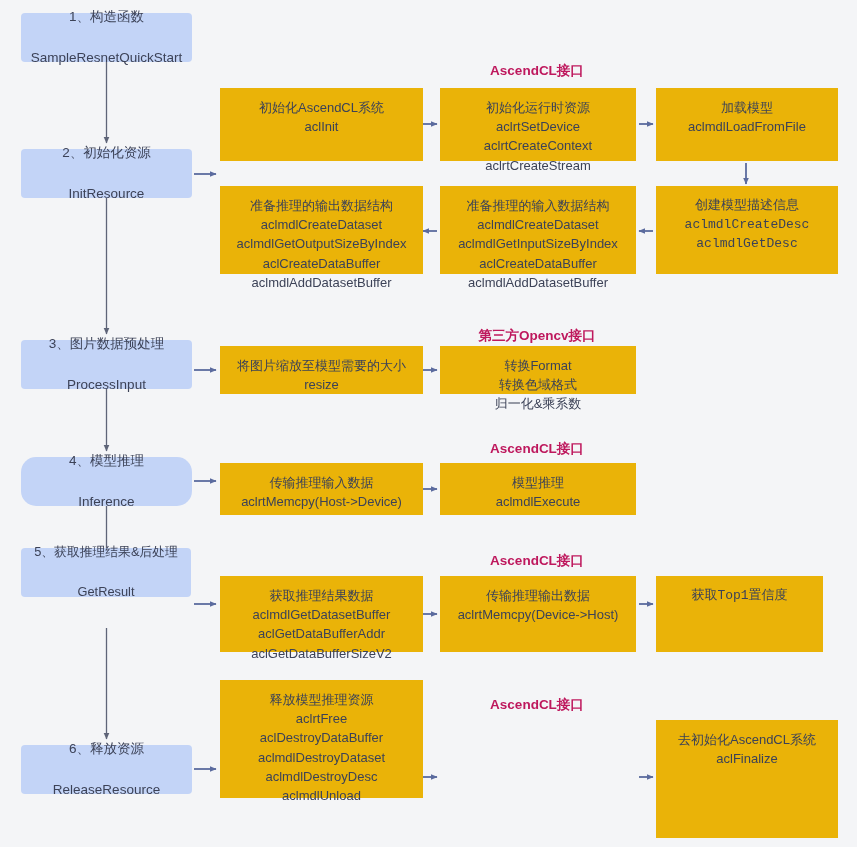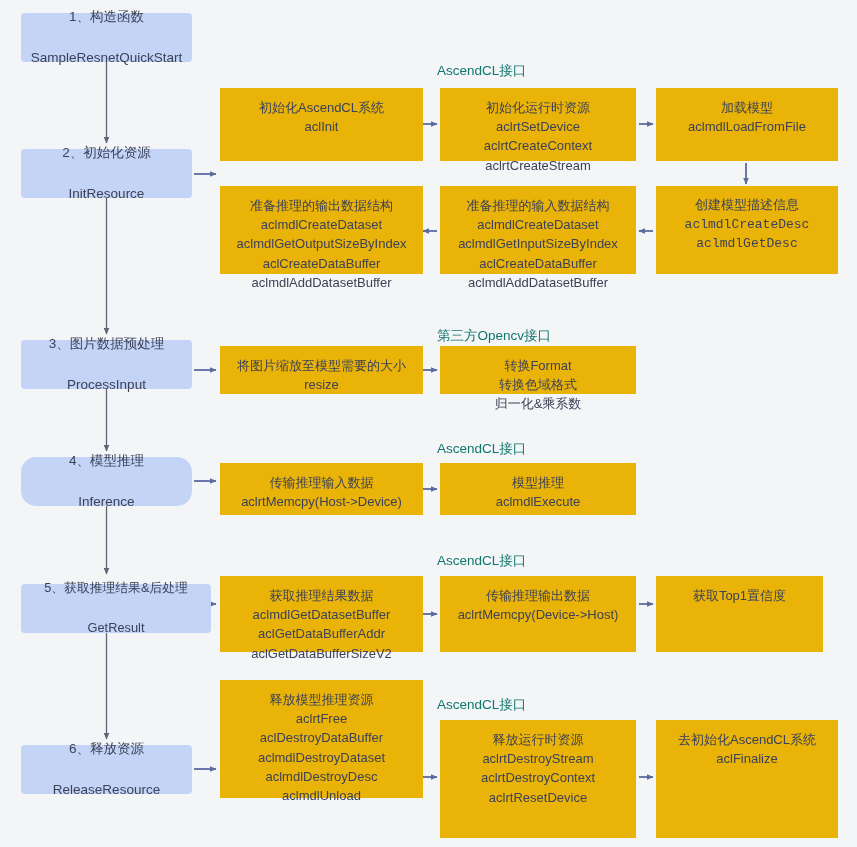--- a/index.html
+++ b/index.html
@@ -47,24 +47,24 @@
     color: #3c4257;
     box-sizing: border-box;
     padding-top: 10px;
   }
   .op-box .line {
     white-space: nowrap;
   }
   .section-title {
     position: absolute;
     font-size: 13.5px;
-    font-weight: normal;
-    color: #0f766e;
+    font-weight: bold;
+    color: #be185d;
     white-space: nowrap;
-    text-align: left;
+    text-align: center;
   }
   svg.arrow {
     position: absolute;
     overflow: visible;
   }
 </style>
 </head>
 <body>
 
 <div id="canvas">
@@ -131,21 +131,21 @@
   <div class="step-box" style="left:21px; top:340px; width:171px; height:49px;">
     <div>3、图片数据预处理</div>
     <div>ProcessInput</div>
   </div>
 
   <div class="step-box" style="left:21px; top:457px; width:171px; height:49px;border-radius:15px;">
     <div>4、模型推理</div>
     <div>Inference</div>
   </div>
 
-  <div class="step-box" style="left:21px; top:584px; width:190px; height:49px; font-size:12.8px;">
+  <div class="step-box" style="left:21px; top:548px; width:170px; height:49px; font-size:12.8px;">
     <div>5、获取推理结果&amp;后处理</div>
     <div>GetResult</div>
   </div>
 
   <div class="step-box" style="left:21px; top:745px; width:171px; height:49px;">
     <div>6、释放资源</div>
     <div>ReleaseResource</div>
   </div>
 
   <div class="section-title" style="left:437px; top:62px; width:200px;">AscendCL接口</div>
@@ -223,38 +223,32 @@
     <div class="line">aclmdlGetDatasetBuffer</div>
     <div class="line">aclGetDataBufferAddr</div>
     <div class="line">aclGetDataBufferSizeV2</div>
   </div>
 
   <div class="op-box" style="left:440px; top:576px; width:196px; height:76px;">
     <div class="line">传输推理输出数据</div>
     <div class="line">aclrtMemcpy(Device-&gt;Host)</div>
   </div>
 
-  <div class="op-box" style="left:656px; top:576px; width:167px; height:76px;">
+  <div class="op-box" style="left:656px; top:576px; width:167px; height:76px;font-family:Liberation Mono, monospace;">
     <div class="line">获取Top1置信度</div>
   </div>
 
   <div class="op-box" style="left:220px; top:680px; width:203px; height:118px;">
     <div class="line">释放模型推理资源</div>
     <div class="line">aclrtFree</div>
     <div class="line">aclDestroyDataBuffer</div>
     <div class="line">aclmdlDestroyDataset</div>
     <div class="line">aclmdlDestroyDesc</div>
     <div class="line">aclmdlUnload</div>
   </div>
 
-  <div class="op-box" style="left:440px; top:720px; width:196px; height:118px;">
-    <div class="line">释放运行时资源</div>
-    <div class="line">aclrtDestroyStream</div>
-    <div class="line">aclrtDestroyContext</div>
-    <div class="line">aclrtResetDevice</div>
-  </div>
 
   <div class="op-box" style="left:656px; top:720px; width:182px; height:118px;">
     <div class="line">去初始化AscendCL系统</div>
     <div class="line">aclFinalize</div>
   </div>
 
 </div>
 
 </body></html>

